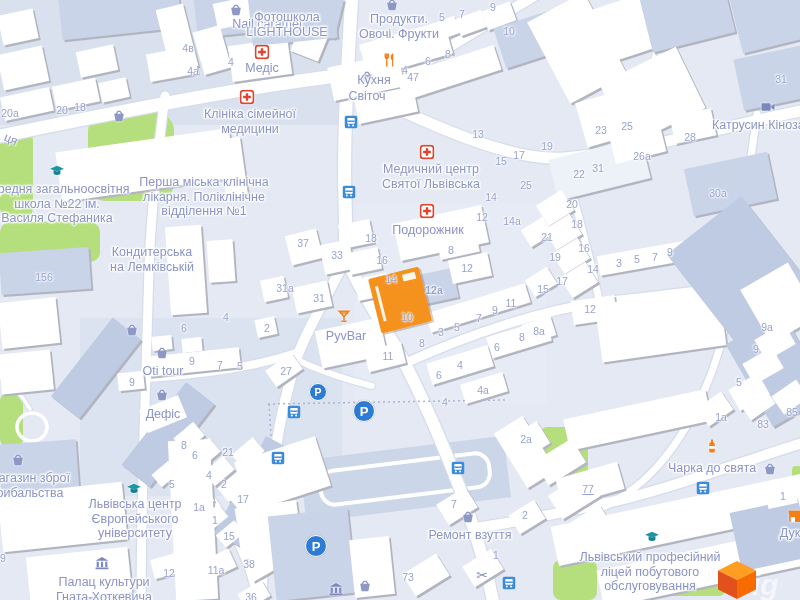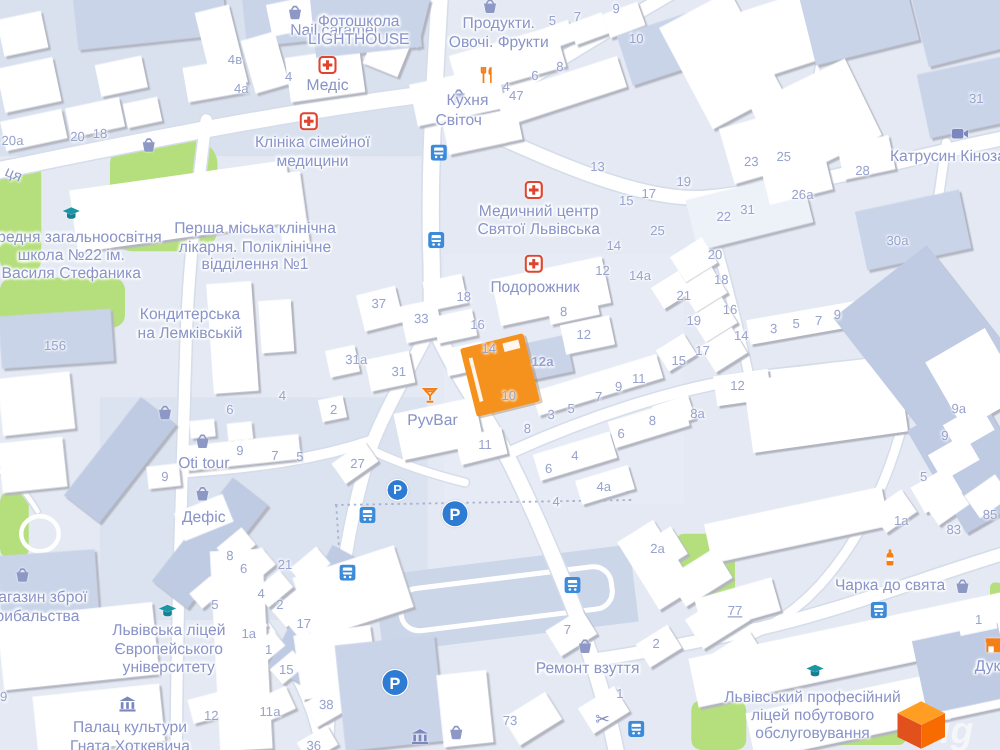--- a/index.html
+++ b/index.html
@@ -501,21 +501,21 @@
       <div class="lbl" style="left: 204px; top: 197px;">Перша міська клінічна
 лікарня. Поліклінічне
 відділення №1</div>
       <div class="lbl" style="left: 152px; top: 259px;">Кондитерська
 на Лемківській</div>
       <div class="lbl" style="left: 346px; top: 336px;">PyvBar</div>
       <div class="lbl" style="left: 163px; top: 371px;">Oti tour</div>
       <div class="lbl" style="left: 163px; top: 414px;">Дефіс</div>
       <div class="lbl" style="left: 30px; top: 485px;">магазин зброї
 рибальства</div>
-      <div class="lbl" style="left: 135px; top: 519px;">Львівська ліцей
+      <div class="lbl" style="left: 135px; top: 519px;">Львівська центр
 Європейського
 університету</div>
       <div class="lbl" style="left: 104px; top: 589px;">Палац культури
 Гната Хоткевича</div>
       <div class="lbl" style="left: 470px; top: 535px;">Ремонт взуття</div>
       <div class="lbl" style="left: 712px; top: 468px;">Чарка до свята</div>
       <div class="lbl" style="left: 650px; top: 572px;">Львівський професійний
 ліцей побутового
 обслуговування</div>
       <div class="lbl" style="left: 790px; top: 533px;">Дук</div>
@@ -556,21 +556,21 @@
       <div class="hnum" style="left: 584px; top: 248px;">16</div>
       <div class="hnum" style="left: 555px; top: 257px;">19</div>
       <div class="hnum" style="left: 593px; top: 269px;">14</div>
       <div class="hnum" style="left: 619px; top: 263px;">3</div>
       <div class="hnum" style="left: 637px; top: 259px;">5</div>
       <div class="hnum" style="left: 655px; top: 257px;">7</div>
       <div class="hnum" style="left: 670px; top: 252px;">9</div>
       <div class="hnum" style="left: 562px; top: 281px;">17</div>
       <div class="hnum" style="left: 543px; top: 289px;">15</div>
       <div class="hnum" style="left: 590px; top: 309px;">12</div>
-      <div class="hnum" style="left: 558px; top: 331px;">8а</div>
+      <div class="hnum" style="left: 539px; top: 331px;">8а</div>
       <div class="hnum" style="left: 767px; top: 327px;">9а</div>
       <div class="hnum" style="left: 756px; top: 349px;">9</div>
       <div class="hnum" style="left: 739px; top: 382px;">5</div>
       <div class="hnum" style="left: 303px; top: 243px;">37</div>
       <div class="hnum" style="left: 337px; top: 255px;">33</div>
       <div class="hnum" style="left: 371px; top: 238px;">18</div>
       <div class="hnum" style="left: 382px; top: 260px;">16</div>
       <div class="hnum" style="left: 391px; top: 279px;">14</div>
       <div class="hnum" style="left: 285px; top: 288px;">31а</div>
       <div class="hnum" style="left: 319px; top: 298px;">31</div>
@@ -603,21 +603,21 @@
       <div class="hnum" style="left: 228px; top: 452px;">21</div>
       <div class="hnum" style="left: 209px; top: 475px;">4</div>
       <div class="hnum" style="left: 224px; top: 484px;">2</div>
       <div class="hnum" style="left: 172px; top: 484px;">5</div>
       <div class="hnum" style="left: 243px; top: 499px;">17</div>
       <div class="hnum" style="left: 199px; top: 507px;">1а</div>
       <div class="hnum" style="left: 215px; top: 520px;">1</div>
       <div class="hnum" style="left: 229px; top: 536px;">15</div>
       <div class="hnum" style="left: 169px; top: 573px;">12</div>
       <div class="hnum" style="left: 216px; top: 570px;">11а</div>
-      <div class="hnum" style="left: 261px; top: 564px;">38</div>
+      <div class="hnum" style="left: 249px; top: 564px;">38</div>
       <div class="hnum" style="left: 3px; top: 558px;">9</div>
       <div class="hnum" style="left: 251px; top: 597px;">36</div>
       <div class="hnum" style="left: 445px; top: 402px;">4</div>
       <div class="hnum" style="left: 526px; top: 439px;">2а</div>
       <div class="hnum" style="left: 454px; top: 504px;">7</div>
       <div class="hnum" style="left: 525px; top: 515px;">2</div>
       <div class="hnum" style="left: 496px; top: 555px;">1</div>
       <div class="hnum" style="left: 408px; top: 577px; text-align: right;">73</div>
       <div class="hnum" style="left: 721px; top: 417px;">1а</div>
       <div class="hnum" style="left: 763px; top: 424px;">83</div>

